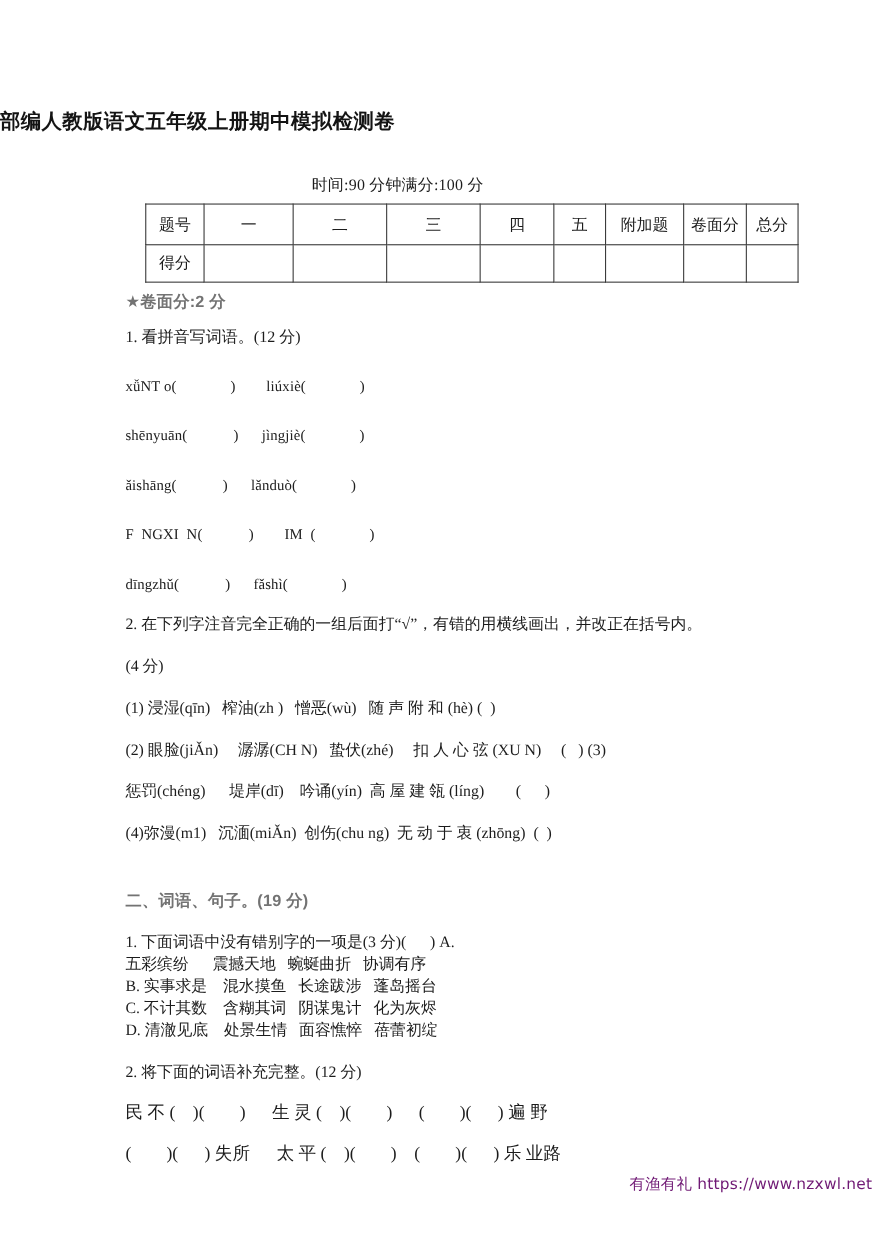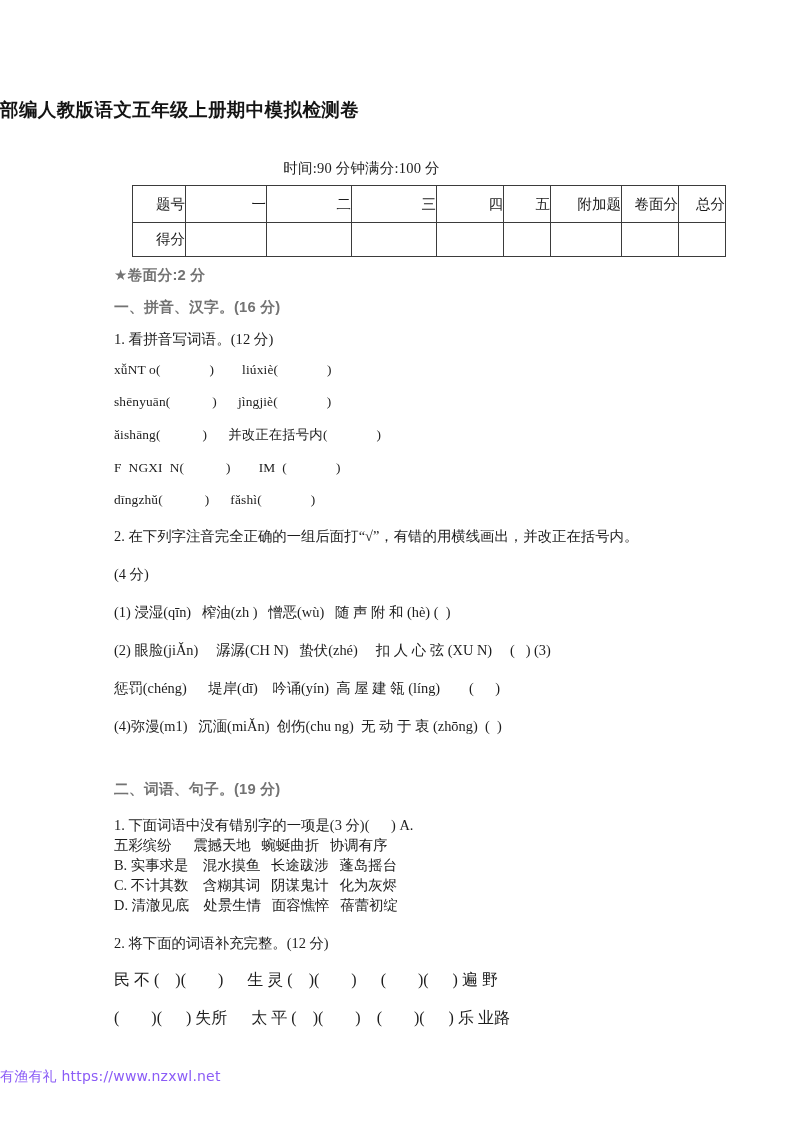--- a/index.html
+++ b/index.html
@@ -56,21 +56,21 @@
     width: 534px;
   }
   table.score-table {
     border-collapse: collapse;
     width: 534px;
     table-layout: fixed;
   }
   table.score-table td {
     border: 1px solid #3b3b3b;
     height: 36px;
-    text-align: right;
+    text-align: center;
     vertical-align: middle;
     font-size: 14.5px;
     color: #1c1c1c;
     padding: 0;
   }
   table.score-table tr.row-scores td { height: 33px; }
   .col-label  { width: 52px; }
   .col-q1     { width: 80px; }
   .col-q2     { width: 84px; }
   .col-q3     { width: 84px; }
@@ -101,21 +101,21 @@
     letter-spacing: 0.2px;
   }
   .sec-star { margin-top: 0px; }
   .sec-head { margin-top: 17px; }
   .q-line   { margin-top: 17px; }
   .pinyin {
     font-family: "Liberation Serif", "DejaVu Serif", serif;
     font-size: 13.4px;
     letter-spacing: 0.15px;
     color: #202020;
-    margin-top: 16px;
+    margin-top: 29px;
     white-space: pre;
   }
   .sub-q {
     margin-top: 19px;
     font-size: 14.4px;
     color: #1c1c1c;
     white-space: pre;
   }
   .opt-line {
     margin-top: 1px;
@@ -132,24 +132,24 @@
   .sec2-head {
     margin-top: 46px;
   }
 
   
   .footer {
     position: absolute;
     top: 1068px;
     left: 0;
     width: 793px;
-    text-align: left;
+    text-align: right;
     font-family: "DejaVu Sans", "Liberation Sans", sans-serif;
     font-size: 14px;
-    color: #8b5cf6;
+    color: #701a75;
     letter-spacing: 0.2px;
   }
 </style>
 </head>
 <body>
 
 <div class="page">
 
   <div class="doc-title">部编人教版语文五年级上册期中模拟检测卷</div>
 
@@ -181,27 +181,26 @@
         <td class="col-total"></td>
       </tr>
     </tbody>
       </table>
   </div>
 
   <div class="content">
 
     <div class="line bold-head sec-star">★卷面分:2 分</div>
 
-    <div class="line bold-head sec-head">一、拼音、汉字。(16 分)</div>
 
     <div class="line q-line">1. 看拼音写词语。(12 分)</div>
 
     <div class="pinyin">xǚNT o(              )        liúxiè(              )</div>
     <div class="pinyin">shēnyuān(            )      jìngjiè(              )</div>
-    <div class="pinyin">ǎishāng(            )      并改正在括号内(              )</div>
+    <div class="pinyin">ǎishāng(            )      lǎnduò(              )</div>
     <div class="pinyin">F  NGXI  N(            )        IM  (              )</div>
     <div class="pinyin">dīngzhǔ(            )      fǎshì(              )</div>
 
     <div class="sub-q">2. 在下列字注音完全正确的一组后面打“√”，有错的用横线画出，并改正在括号内。</div>
     <div class="sub-q">(4 分)</div>
 
     <div class="sub-q">(1) 浸湿(qīn)   榨油(zh )   憎恶(wù)   随 声 附 和 (hè) (  )</div>
     <div class="sub-q">(2) 眼脸(jiǍn)     潺潺(CH N)   蛰伏(zhé)     扣 人 心 弦 (XU N)     (   ) (3)</div>
     <div class="sub-q">惩罚(chéng)      堤岸(dī)    吟诵(yín)  高 屋 建 瓴 (líng)        (      )</div>
     <div class="sub-q">(4)弥漫(m1)   沉湎(miǍn)  创伤(chu ng)  无 动 于 衷 (zhōng)  (  )</div>

